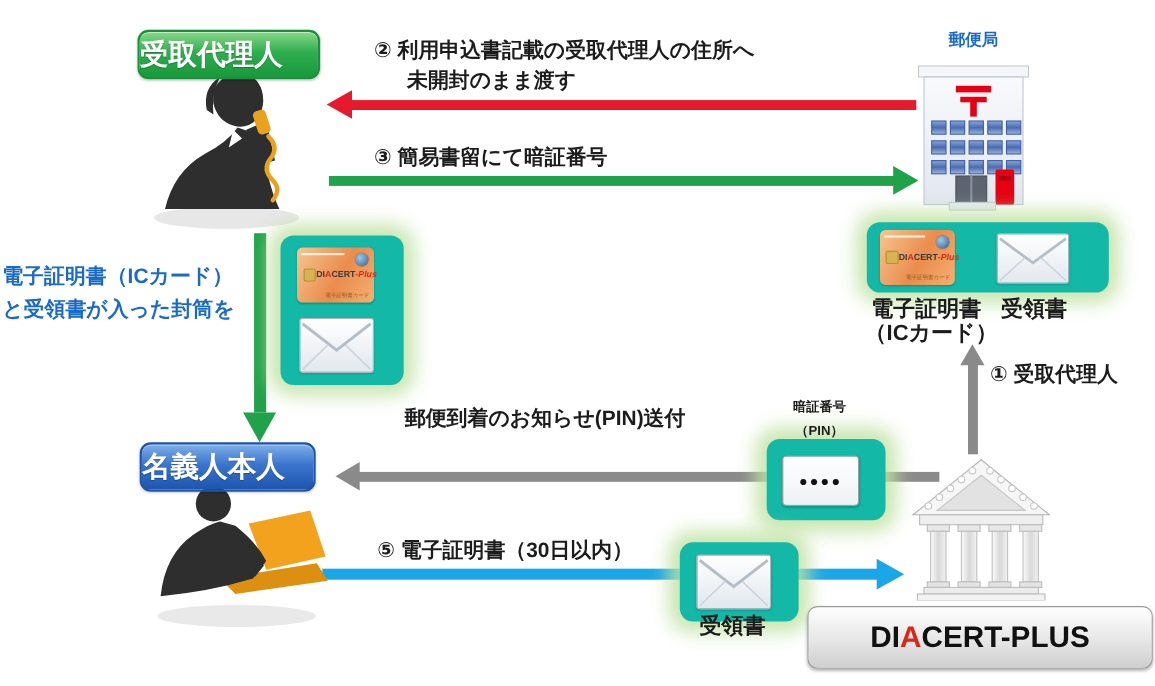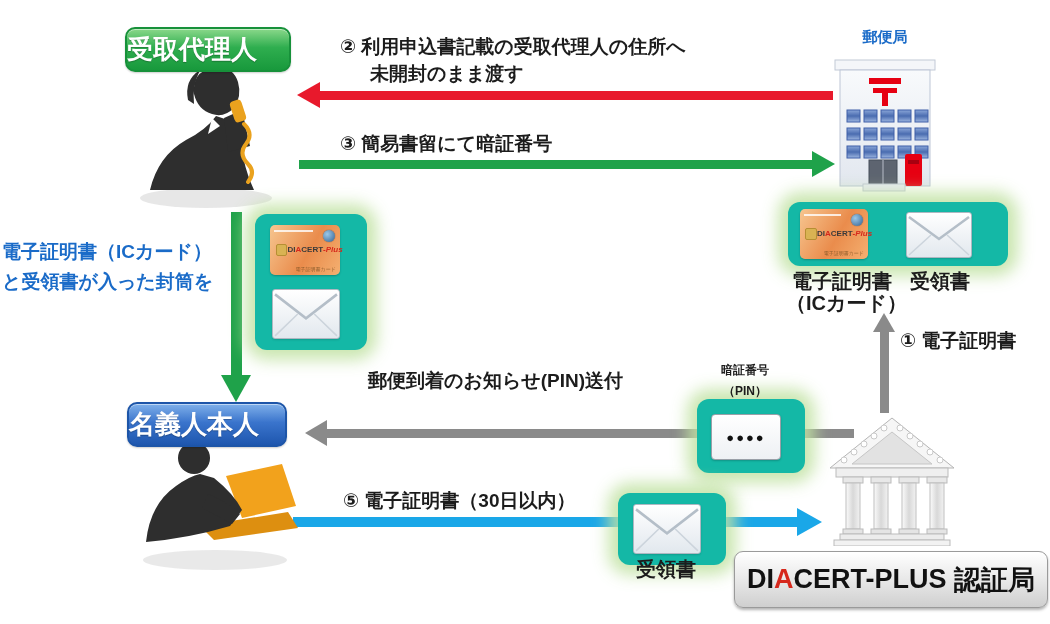--- a/index.html
+++ b/index.html
@@ -168,21 +168,21 @@
   </div>
   <div class="small-label z3" style="left:900px;top:270px;width:80px">
     <span>受領書</span>
   </div>
 
   <div class="arr" style="left:873px;top:313px;width:22px;height:100px">
     <div class="tri" style="left:0;top:0;border-left:11px solid transparent;border-right:11px solid transparent;border-bottom:19px solid #8a8a8a"></div>
     <div class="bar" style="left:6.5px;top:17px;width:9px;bottom:0;background:#8a8a8a"></div>
   </div>
   <div class="step z3" style="left:900px;top:328px;line-height:26px">
-    <div>① 電子証明書</div>
+    <div>① 受取代理人</div>
   </div>
 
   <div class="note z3" style="left:2px;top:237px">
     <div>電子証明書（ICカード）</div>
     <div>と受領書が入った封筒を</div>
   </div>
 
   <div class="arr" style="left:221px;top:212px;width:30px;height:190px">
     <div class="bar" style="left:10px;top:0;width:11px;height:163px;background:#1fa24a"></div>
     <div class="tri" style="left:0;top:163px;border-left:15px solid transparent;border-right:15px solid transparent;border-top:27px solid #1fa24a"></div>
@@ -289,16 +289,15 @@
       </g>
       <rect x="12" y="120" width="104" height="6" fill="#ececec" stroke="#bbbbbb"></rect>
       <rect x="6" y="126" width="116" height="6" fill="#f2f2f2" stroke="#bbbbbb"></rect>
     </svg>
   </div>
 
   <div class="badge" style="left:734px;top:551px;width:312px;height:55px">
     <span>DI</span>
       <span class="b-rd">A</span>
       <span>CERT-PLUS</span>
-      <span style="white-space:pre"> 認証局</span>
   </div>
 
 </div>
 
 </body></html>

